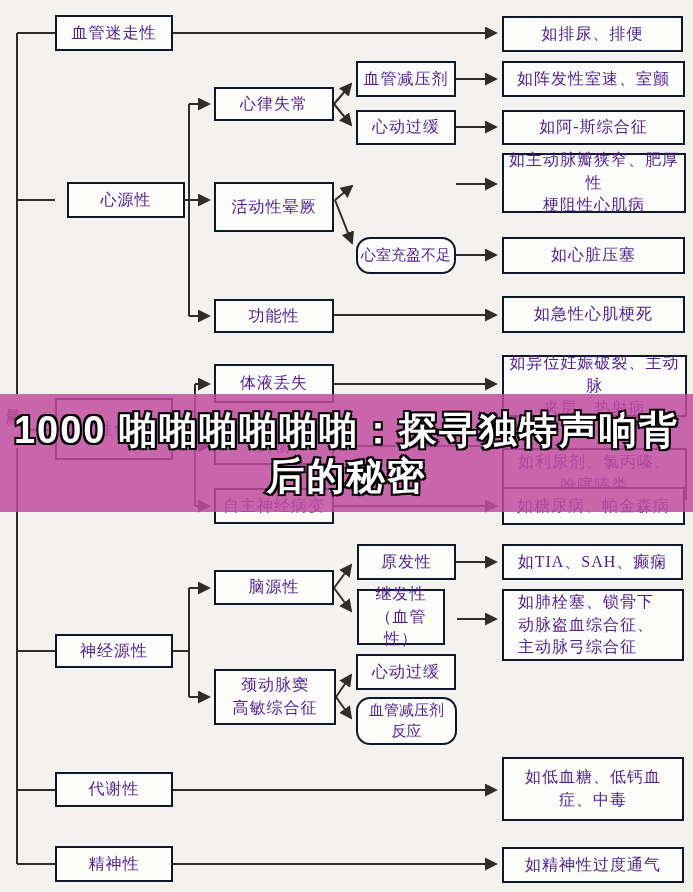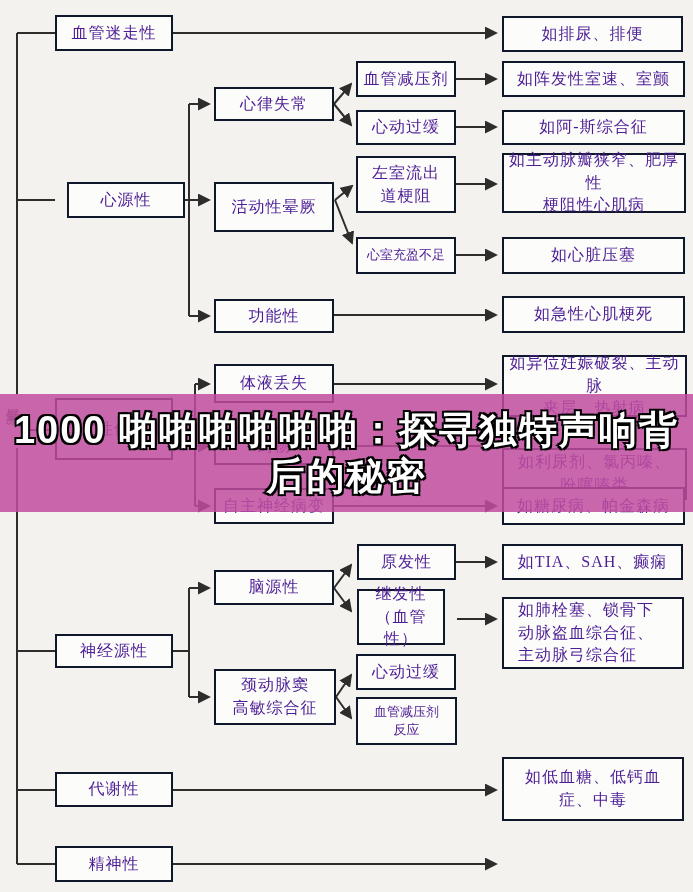--- a/index.html
+++ b/index.html
@@ -9,22 +9,22 @@
     font-family:"Liberation Serif","DejaVu Serif",serif;
   }
   .bx{
     position:absolute;box-sizing:border-box;
     background:#fcfcfa;border:2px solid #0f172a;
     display:flex;align-items:center;justify-content:center;
     text-align:center;color:#4c1d95;
     font-size:16px;letter-spacing:1px;line-height:1.42;
     white-space:pre-line;z-index:2;font-family:Liberation Serif, serif;
   }
-  .bx.small{font-size:13px;letter-spacing:0;}
-  .bx.al{text-align:left;justify-content:flex-start;padding-left:14px;margin-top:8px;}
+  .bx.small{font-size:15px;letter-spacing:0;border-radius:14px;}
+  .bx.al{text-align:left;justify-content:flex-start;padding-left:14px;}
   #connectors{position:absolute;left:0;top:0;z-index:1;}
   #root-label{
     position:absolute;left:4px;top:396px;width:18px;z-index:2;
     writing-mode:vertical-rl;text-orientation:upright;
     font-size:15px;color:#45443e;letter-spacing:3px;line-height:18px;
   }
   #banner{
     position:absolute;left:0;top:394px;width:693px;height:118px;z-index:5;
     display:flex;flex-direction:column;align-items:center;justify-content:center;
     background:rgba(191,76,159,0.85);
@@ -104,22 +104,20 @@
   <div class="bx" style="left:214px;top:299px;width:120px;height:34px">功能性</div>
   <div class="bx" style="left:214px;top:364px;width:120px;height:39px">体液丢失</div>
   <div class="bx" style="left:214px;top:427px;width:120px;height:38px">药物</div>
   <div class="bx" style="left:214px;top:488px;width:120px;height:36px">自主神经病变</div>
   <div class="bx" style="left:214px;top:570px;width:120px;height:35px">脑源性</div>
   <div class="bx" style="left:214px;top:669px;width:122px;height:56px">颈动脉窦
 高敏综合征</div>
 
   <div class="bx" style="left:356px;top:61px;width:100px;height:36px">血管减压剂</div>
   <div class="bx" style="left:356px;top:110px;width:100px;height:35px">心动过缓</div>
-  <div class="bx" style="left:356px;top:156px;width:100px;height:57px">左室流出
-道梗阻</div>
   <div class="bx small" style="left:356px;top:237px;width:100px;height:37px">心室充盈不足</div>
   <div class="bx" style="left:357px;top:544px;width:99px;height:36px">原发性</div>
   <div class="bx" style="left:357px;top:589px;width:88px;height:56px">继发性
 （血管性）</div>
   <div class="bx" style="left:356px;top:654px;width:100px;height:36px">心动过缓</div>
   <div class="bx small" style="left:356px;top:697px;width:101px;height:48px">血管减压剂
 反应</div>
 
   <div class="bx" style="left:502px;top:16px;width:181px;height:36px">如排尿、排便</div>
   <div class="bx" style="left:502px;top:61px;width:183px;height:36px">如阵发性室速、室颤</div>
@@ -132,19 +130,20 @@
 夹层、热射病</div>
   <div class="bx" style="left:502px;top:448px;width:185px;height:52px">如利尿剂、氯丙嗪、
 吩噻嗪类</div>
   <div class="bx" style="left:502px;top:487px;width:183px;height:38px">如糖尿病、帕金森病</div>
   <div class="bx" style="left:502px;top:544px;width:181px;height:36px">如TIA、SAH、癫痫</div>
   <div class="bx al" style="left:502px;top:589px;width:182px;height:72px">如肺栓塞、锁骨下
 动脉盗血综合征、
 主动脉弓综合征</div>
   <div class="bx" style="left:502px;top:757px;width:182px;height:64px">如低血糖、低钙血
 症、中毒</div>
+  <div class="bx" style="left:502px;top:847px;width:182px;height:36px">如精神性过度通气</div>
 
   <div id="banner" style="background: rgba(191, 76, 159, 0.85);">
     <div class="banner-line" style="color: rgb(255, 255, 255);">1000 啪啪啪啪啪啪：探寻独特声响背</div>
     <div class="banner-line" style="color: rgb(255, 255, 255); text-align: center;">后的秘密</div>
   </div>
 
 </div>
 
 </body></html>

